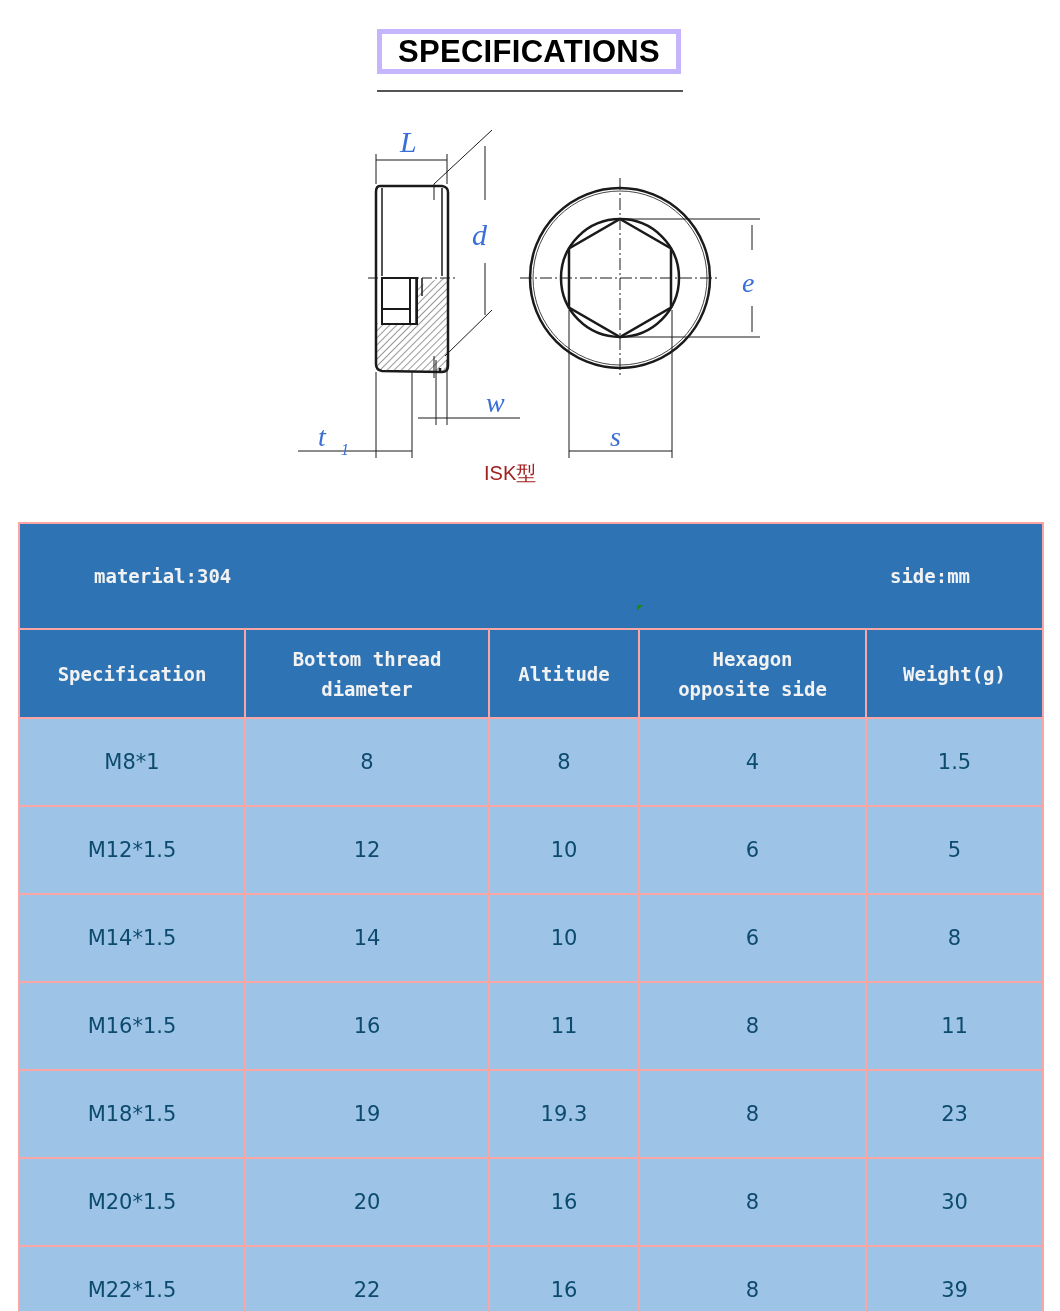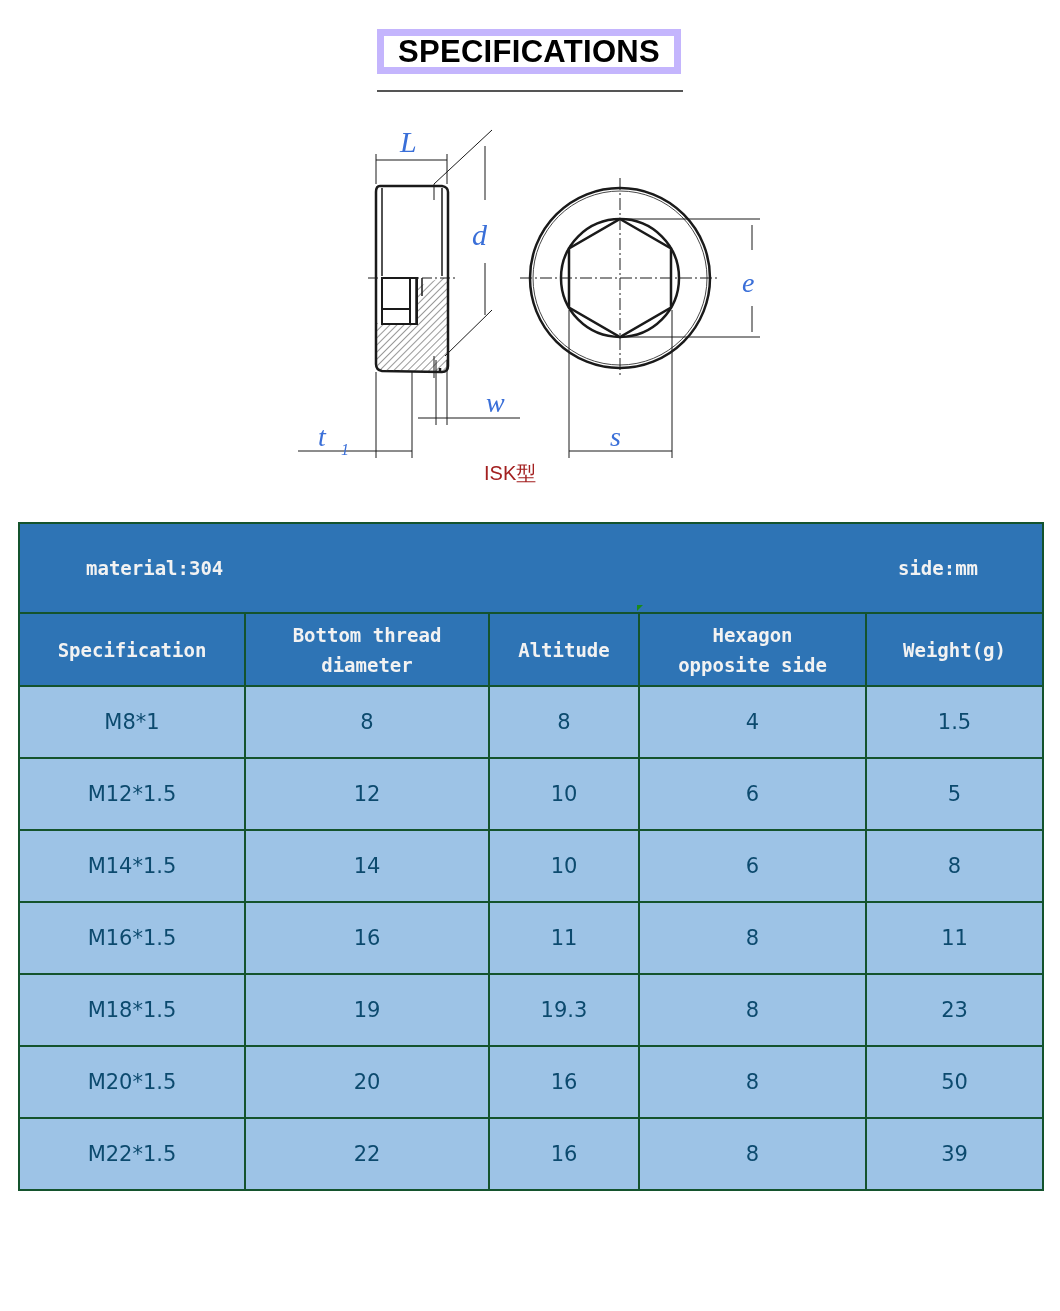--- a/index.html
+++ b/index.html
@@ -1,35 +1,35 @@
 <!DOCTYPE html>
 <html><head>
 <meta charset="utf-8">
 <style>
   html, body { margin: 0; padding: 0; background: #ffffff; }
   body { width: 1060px; height: 1311px; position: relative; overflow: hidden; font-family: "Liberation Sans", sans-serif; }
   .title-box {
     position: absolute; left: 377px; top: 29px; width: 304px; height: 45px;
-    border: 7px solid #c4b5fd; box-sizing: border-box;
+    border: 5px solid #c4b5fd; box-sizing: border-box;
     display: flex; align-items: center; justify-content: center;
     font-family: "Liberation Sans", sans-serif; font-weight: bold; font-size: 31px; color: #000;
     letter-spacing: 0.3px;
   }
   .title-rule { position: absolute; left: 377px; top: 90px; width: 306px; height: 2px; background: #555; }
   .drawing { position: absolute; left: 290px; top: 120px; width: 480px; height: 370px; }
   .drawing svg { width: 480px; height: 370px; display: block; }
   .dim-label { font-family: "Liberation Serif", serif; font-style: italic; fill: #3a6fd8; }
   .caption { font-family: "Liberation Sans", sans-serif; fill: #a32020; }
 
   table.spec {
     position: absolute; left: 18px; top: 522px; width: 1024px;
     border-collapse: collapse; table-layout: fixed;
     border: 2px solid #111;
   }
-  table.spec td, table.spec th { border: 2px solid #14532d; padding: 4px; text-align: center; }
+  table.spec td, table.spec th { border: 2px solid #fca5a5; padding: 12px; text-align: center; }
   .meta-row td {
     height: 80px; background: #2e74b5; color: #f2f2f2;
     font-family: "DejaVu Sans Mono", monospace; font-size: 19px; font-weight: bold;
     border-bottom: 2px solid #111;
   }
   .meta-inner { display: flex; justify-content: space-between; align-items: center; padding: 0 60px 0 62px; }
   .head-row th {
     height: 63px; background: #2e74b5; color: #f2f2f2;
     font-family: "DejaVu Sans Mono", monospace; font-size: 19px; font-weight: bold; line-height: 30px;
   }
@@ -175,21 +175,21 @@
         <td>19</td>
         <td>19.3</td>
         <td>8</td>
         <td>23</td>
       </tr>
       <tr class="data-row">
         <td>M20*1.5</td>
         <td>20</td>
         <td>16</td>
         <td>8</td>
-        <td>50</td>
+        <td>30</td>
       </tr>
       <tr class="data-row">
         <td>M22*1.5</td>
         <td>22</td>
         <td>16</td>
         <td>8</td>
         <td>39</td>
       </tr>
     </tbody>
 </table>

